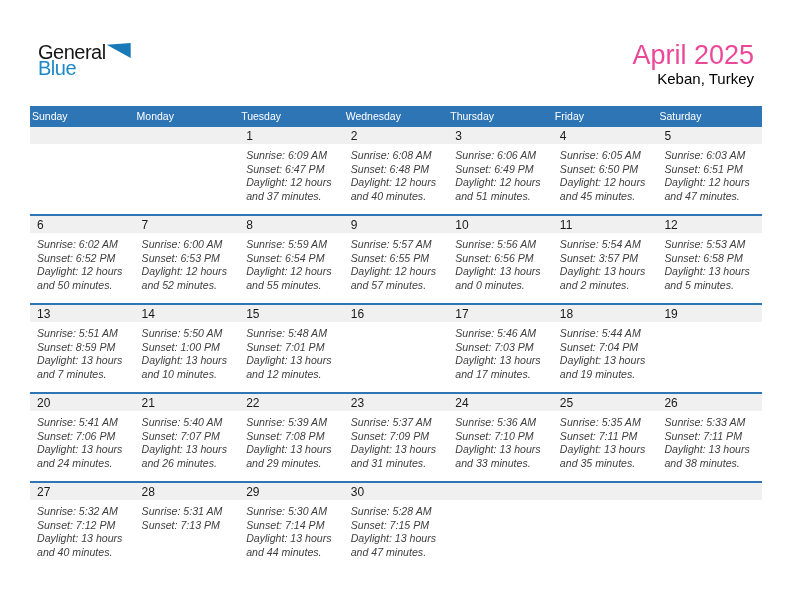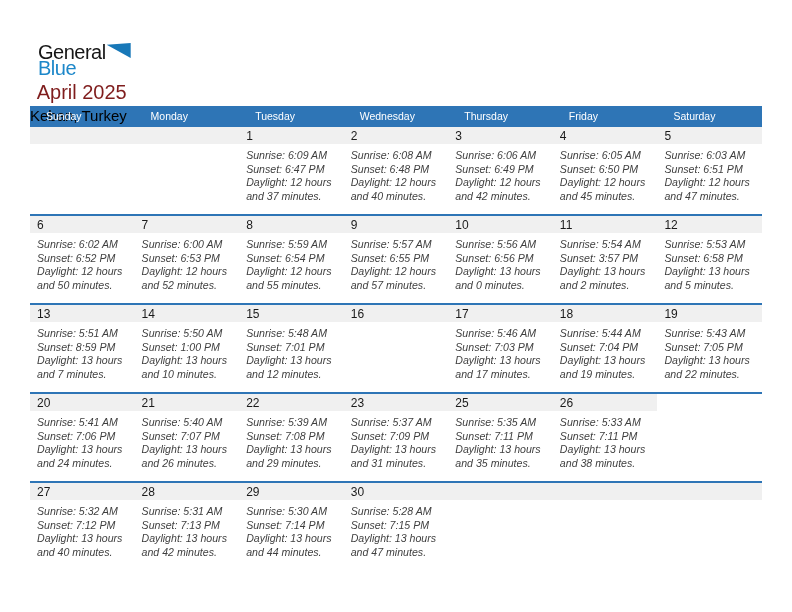--- a/index.html
+++ b/index.html
@@ -6,42 +6,42 @@
   body {
     width:792px; height:612px;
     background:#ffffff;
     font-family:"Liberation Sans", sans-serif;
     color:#1a1a1a;
     overflow:hidden;
   }
   .page { padding:40px 30px 0 30px; }
 
   
-  .top { display:flex; justify-content:space-between; align-items:flex-start; height:66px;flex-direction:column; }
+  .top { display:flex; justify-content:space-between; align-items:flex-start; height:66px; }
   .logo { position:relative; margin-left:8px; margin-top:2px; width:120px; }
   .logo-line1 { display:flex; align-items:flex-start; }
   .logo-general { font-size:20px; letter-spacing:-0.5px; color:#161616; line-height:20px; }
   .logo-triangle {
     width:24px; height:15px; margin-left:1px; margin-top:1px;
     background:#1878B8;
     clip-path:polygon(0 12%, 100% 0, 100% 100%);
   }
   .logo-blue { font-size:20px; letter-spacing:-0.5px; color:#1C87C9; line-height:18px; margin-top:-3px; }
 
   .titles { text-align:right; padding-right:8px; }
-  .month-title { font-size:20px; line-height:30px; color:#7f1d1d; }
+  .month-title { font-size:27px; line-height:30px; color:#ec4899; }
   .location { font-size:15px; color:#000; }
 
   
   .cal { width:732px; }
   .cal-header {
     display:grid; grid-template-columns:repeat(7,1fr);
     background:#2E75B6; height:19px; align-items:center;
   }
-  .cal-header .dow { color:#ffffff; font-size:10.5px; padding-left:16px; }
+  .cal-header .dow { color:#ffffff; font-size:10.5px; padding-left:2px; }
 
   .week {
     display:grid; grid-template-columns:repeat(7,1fr);
     border-top:2px solid #2E75B6;
     height:87px;
     background:#ffffff;
   }
   .cell { overflow:hidden; }
   .num {
     background:#F0F0F0;
@@ -106,21 +106,21 @@
               <div>Sunrise: 6:08 AM</div>
               <div>Sunset: 6:48 PM</div>
               <div>Daylight: 12 hours and 40 minutes.</div>
             </div>
           </div>
           <div class="cell">
             <div class="num">3</div>
             <div class="info">
               <div>Sunrise: 6:06 AM</div>
               <div>Sunset: 6:49 PM</div>
-              <div>Daylight: 12 hours and 42 minutes.</div>
+              <div>Daylight: 12 hours and 51 minutes.</div>
             </div>
           </div>
           <div class="cell">
             <div class="num">4</div>
             <div class="info">
               <div>Sunrise: 6:05 AM</div>
               <div>Sunset: 6:50 PM</div>
               <div>Daylight: 12 hours and 45 minutes.</div>
             </div>
           </div>
@@ -230,25 +230,20 @@
           <div class="cell">
             <div class="num">18</div>
             <div class="info">
               <div>Sunrise: 5:44 AM</div>
               <div>Sunset: 7:04 PM</div>
               <div>Daylight: 13 hours and 19 minutes.</div>
             </div>
           </div>
           <div class="cell">
             <div class="num">19</div>
-            <div class="info">
-              <div>Sunrise: 5:43 AM</div>
-              <div>Sunset: 7:05 PM</div>
-              <div>Daylight: 13 hours and 22 minutes.</div>
-            </div>
           </div>
         </div>
         <div class="week">
           <div class="cell">
             <div class="num">20</div>
             <div class="info">
               <div>Sunrise: 5:41 AM</div>
               <div>Sunset: 7:06 PM</div>
               <div>Daylight: 13 hours and 24 minutes.</div>
             </div>
@@ -271,20 +266,28 @@
           </div>
           <div class="cell">
             <div class="num">23</div>
             <div class="info">
               <div>Sunrise: 5:37 AM</div>
               <div>Sunset: 7:09 PM</div>
               <div>Daylight: 13 hours and 31 minutes.</div>
             </div>
           </div>
           <div class="cell">
+            <div class="num">24</div>
+            <div class="info">
+              <div>Sunrise: 5:36 AM</div>
+              <div>Sunset: 7:10 PM</div>
+              <div>Daylight: 13 hours and 33 minutes.</div>
+            </div>
+          </div>
+          <div class="cell">
             <div class="num">25</div>
             <div class="info">
               <div>Sunrise: 5:35 AM</div>
               <div>Sunset: 7:11 PM</div>
               <div>Daylight: 13 hours and 35 minutes.</div>
             </div>
           </div>
           <div class="cell">
             <div class="num">26</div>
             <div class="info">
@@ -301,21 +304,20 @@
               <div>Sunrise: 5:32 AM</div>
               <div>Sunset: 7:12 PM</div>
               <div>Daylight: 13 hours and 40 minutes.</div>
             </div>
           </div>
           <div class="cell">
             <div class="num">28</div>
             <div class="info">
               <div>Sunrise: 5:31 AM</div>
               <div>Sunset: 7:13 PM</div>
-              <div>Daylight: 13 hours and 42 minutes.</div>
             </div>
           </div>
           <div class="cell">
             <div class="num">29</div>
             <div class="info">
               <div>Sunrise: 5:30 AM</div>
               <div>Sunset: 7:14 PM</div>
               <div>Daylight: 13 hours and 44 minutes.</div>
             </div>
           </div>

